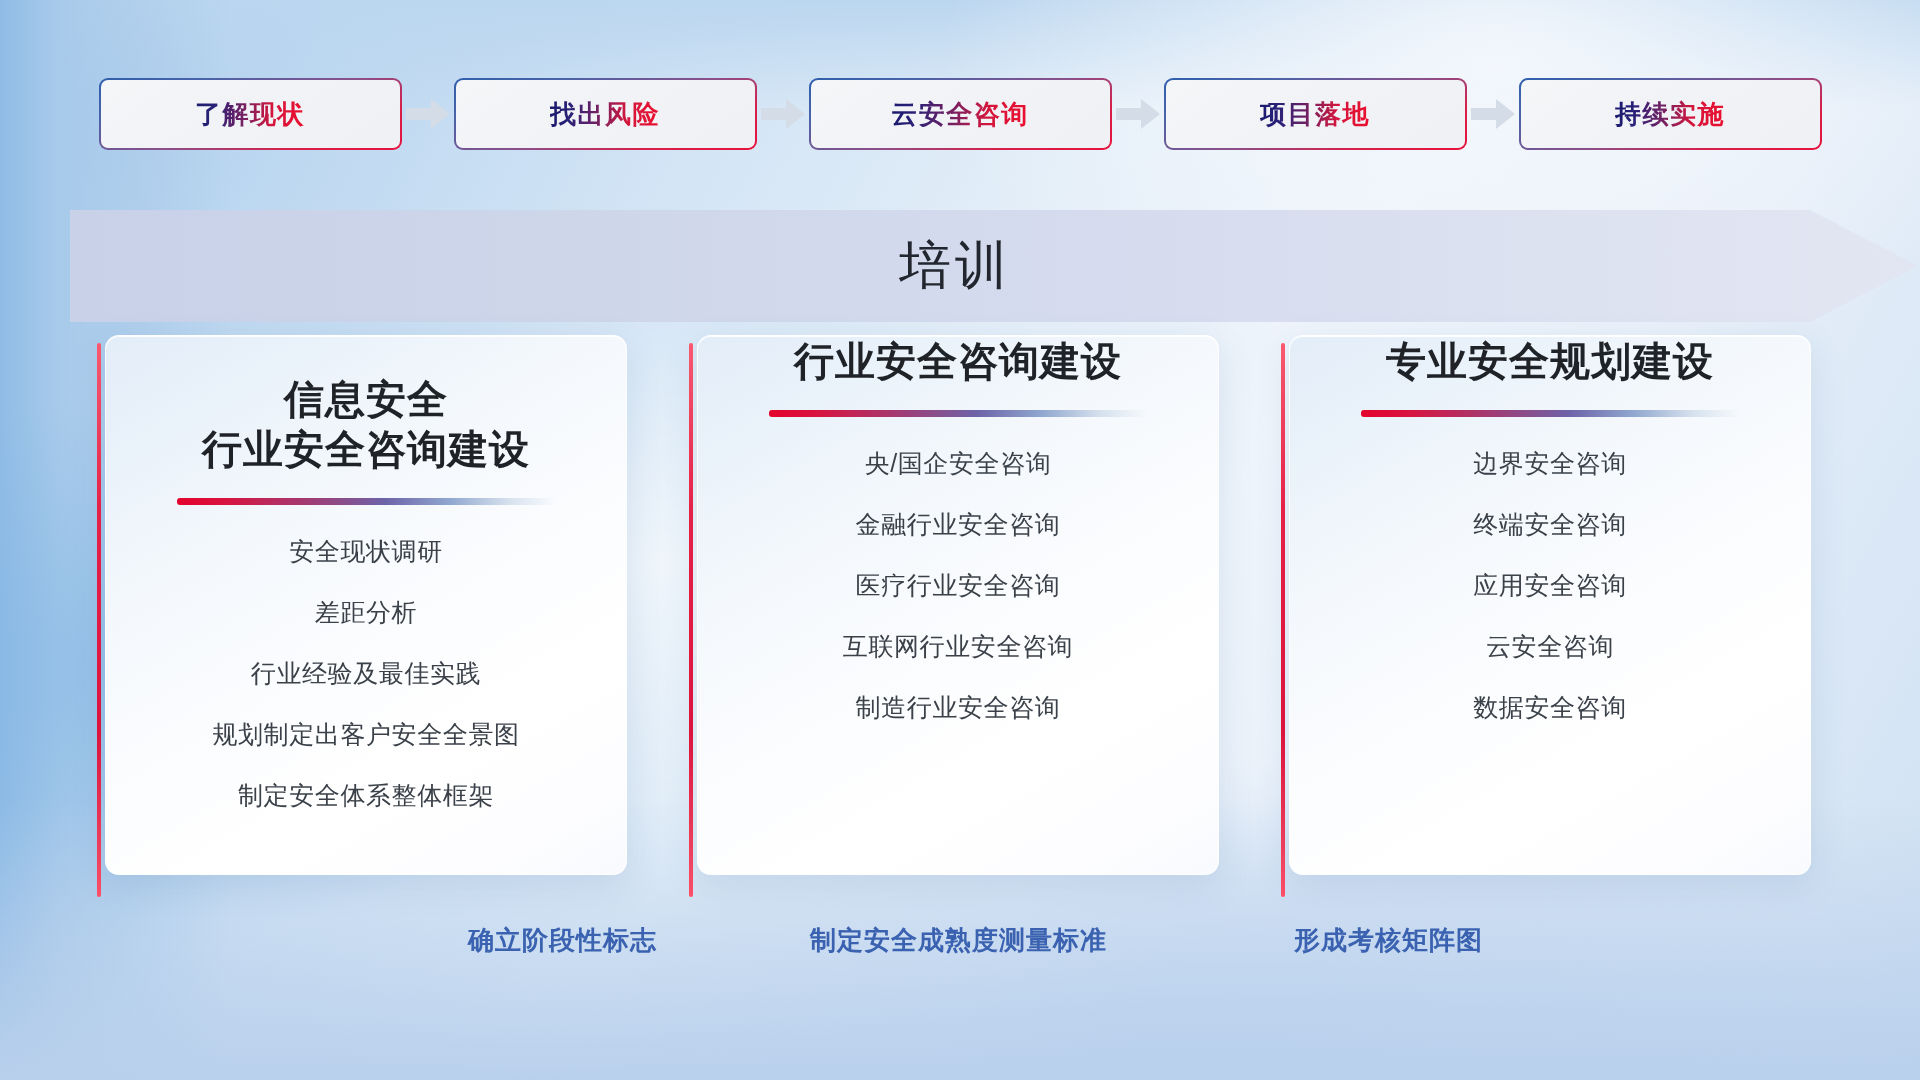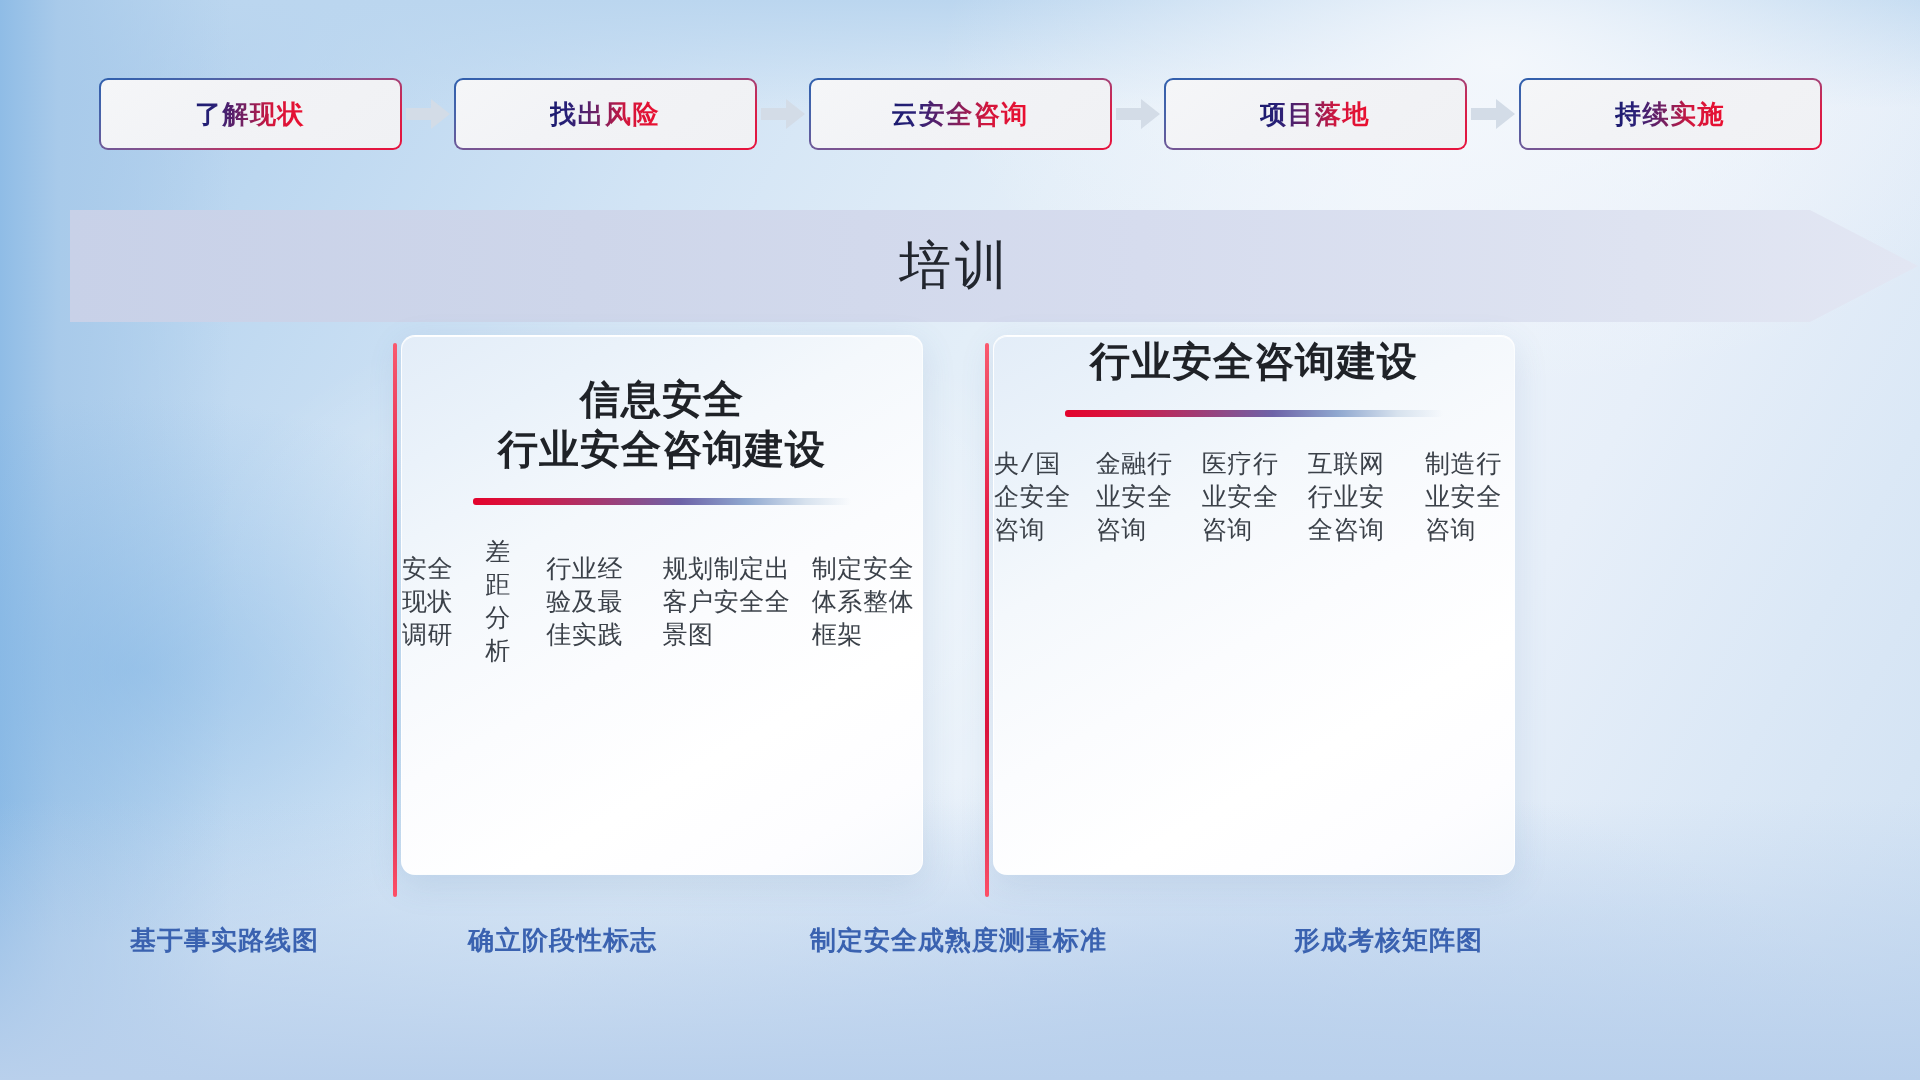--- a/index.html
+++ b/index.html
@@ -113,23 +113,22 @@
     padding:0 18px;
   }
   .card-title.two-line{margin-top:38px;}
   .card-rule{
     margin-top:24px;
     width:378px;height:7px;border-radius:3px;
     background:linear-gradient(90deg,#e3032c 0%,#d81440 13%,#a33a72 34%,#6d63a8 55%,#8fa7cf 72%,#d7e2ee 88%,rgba(226,233,242,0) 100%);
   }
   .card-list{
     margin-top:30px;
-    display:flex;flex-direction:row;align-items:center;gap:17px;
+    display:flex;flex-direction:column;align-items:center;gap:28px;
     width:100%;
-    font-family:Liberation Mono, monospace;
   }
   .card-list-item{
     font-size:25px;color:#3b4149;letter-spacing:.6px;font-weight:400;
   }
 
   
   #bottom-labels{
     position:absolute;left:0;top:915px;width:1920px;height:50px;z-index:6;
   }
   .bl{
@@ -244,20 +243,35 @@
       <div class="card-list">
         <div class="card-list-item">央/国企安全咨询</div>
         <div class="card-list-item">金融行业安全咨询</div>
         <div class="card-list-item">医疗行业安全咨询</div>
         <div class="card-list-item">互联网行业安全咨询</div>
         <div class="card-list-item">制造行业安全咨询</div>
       </div>
     </div>
   </div>
 
+  <div class="card">
+    <div class="card-accent"></div>
+    <div class="card-inner">
+      <div class="card-title">
+        <div>专业安全规划建设</div>
+      </div>
+      <div class="card-rule"></div>
+      <div class="card-list">
+        <div class="card-list-item">边界安全咨询</div>
+        <div class="card-list-item">终端安全咨询</div>
+        <div class="card-list-item">应用安全咨询</div>
+        <div class="card-list-item">云安全咨询</div>
+        <div class="card-list-item">数据安全咨询</div>
+      </div>
+    </div>
+  </div>
 </div>
 
 <div id="bottom-labels">
-  <div class="bl bl-1">基于事实路线图</div>
   <div class="bl bl-2">确立阶段性标志</div>
   <div class="bl bl-3">制定安全成熟度测量标准</div>
   <div class="bl bl-4">形成考核矩阵图</div>
 </div>
 
 </body></html>

